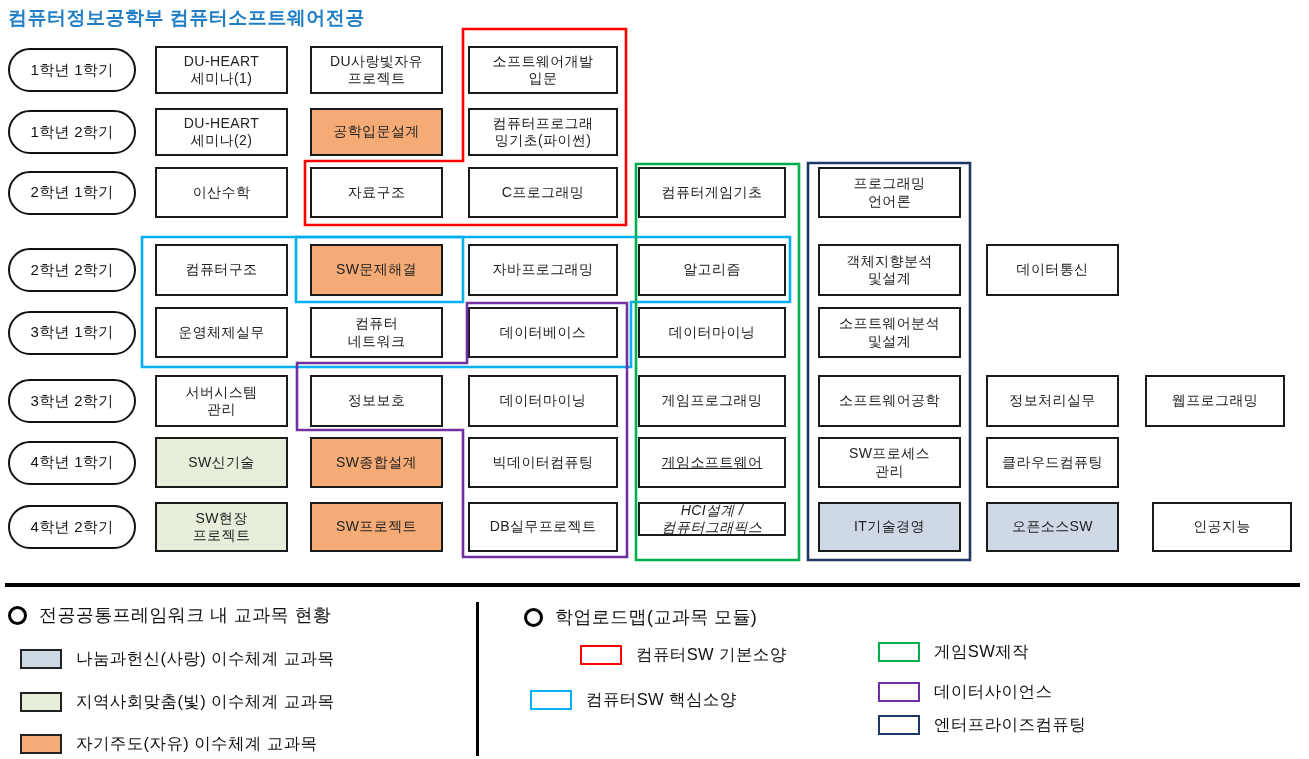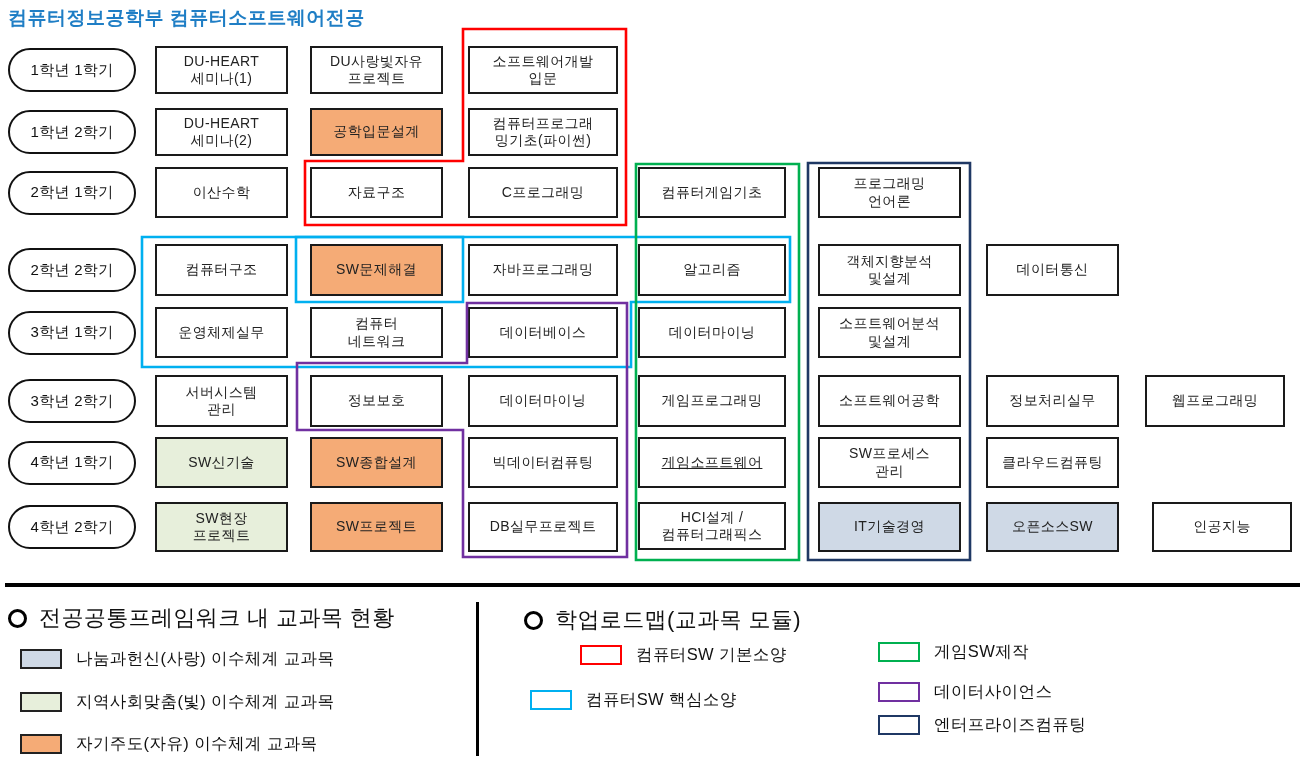--- a/index.html
+++ b/index.html
@@ -9,21 +9,21 @@
   .semester-pill{position:absolute;width:128px;height:44px;border:2.5px solid #111;border-radius:22px;
     background:#fff;display:flex;align-items:center;justify-content:center;font-size:15px;color:#111;
     box-sizing:border-box;letter-spacing:.3px;}
   .course-box{position:absolute;border:2px solid #1a1a1a;box-sizing:border-box;display:flex;align-items:center;
     justify-content:center;text-align:center;font-size:14px;line-height:1.22;color:#222;white-space:pre-line;
     letter-spacing:.4px;padding:1px;}
   #module-overlay{position:absolute;left:0;top:0;pointer-events:none;}
   #module-overlay path{fill:none;stroke-width:2.6px;}
   .divider-h{position:absolute;left:5px;top:583px;width:1295px;height:4px;background:#000;}
   .divider-v{position:absolute;left:476px;top:602px;width:3px;height:154px;background:#000;}
-  .legend-heading{position:absolute;display:flex;align-items:center;gap:12px;font-size:22px;color:#111;letter-spacing:.4px;}
+  .legend-heading{position:absolute;display:flex;align-items:center;gap:12px;font-size:18px;color:#111;letter-spacing:.4px;}
   .ring{width:13px;height:13px;border:3.5px solid #000;border-radius:50%;background:#fff;flex:0 0 auto;}
   .legend-item{position:absolute;display:flex;align-items:center;gap:14px;font-size:16.5px;color:#111;letter-spacing:.4px;}
   .swatch{width:42px;height:20px;border:2px solid #222;box-sizing:border-box;flex:0 0 auto;}
   .swatch.outline{border-width:2.6px;background:#fff;}
 </style>
 </head>
 <body>
 
 <div id="canvas">
 
@@ -81,21 +81,21 @@
       <div class="course-box" style="left: 468px; top: 437px; width: 150px; height: 51px; background: rgb(255, 255, 255);">빅데이터컴퓨팅</div>
       <div class="course-box" style="left: 638px; top: 437px; width: 148px; height: 51px; background: rgb(255, 255, 255); text-decoration: underline;">게임소프트웨어</div>
       <div class="course-box" style="left: 818px; top: 437px; width: 143px; height: 51px; background: rgb(255, 255, 255);">SW프로세스
 관리</div>
       <div class="course-box" style="left: 986px; top: 437px; width: 133px; height: 51px; background: rgb(255, 255, 255);">클라우드컴퓨팅</div>
       <div class="semester-pill" style="left: 8px; top: 505px;">4학년 2학기</div>
       <div class="course-box" style="left: 155px; top: 502px; width: 133px; height: 50px; background: rgb(231, 239, 219);">SW현장
 프로젝트</div>
       <div class="course-box" style="left: 310px; top: 502px; width: 133px; height: 50px; background: rgb(245, 171, 118);">SW프로젝트</div>
       <div class="course-box" style="left: 468px; top: 502px; width: 150px; height: 50px; background: rgb(255, 255, 255);">DB실무프로젝트</div>
-      <div class="course-box" style="left: 638px; top: 502px; width: 148px; height: 48px; background: rgb(255, 255, 255);">HCI설계 /
+      <div class="course-box" style="left: 638px; top: 502px; width: 148px; height: 34px; background: rgb(255, 255, 255); font-style: italic;">HCI설계 /
 컴퓨터그래픽스</div>
       <div class="course-box" style="left: 818px; top: 502px; width: 143px; height: 50px; background: rgb(207, 217, 230);">IT기술경영</div>
       <div class="course-box" style="left: 986px; top: 502px; width: 133px; height: 50px; background: rgb(207, 217, 230);">오픈소스SW</div>
       <div class="course-box" style="left: 1145px; top: 502px; width: 140px; height: 50px; background: rgb(255, 255, 255); margin-left: 7px;">인공지능</div>
     </div>
 
   <svg id="module-overlay" width="1309" height="759" viewBox="0 0 1309 759">
     <path d="M463,29 H626 V225 H305 V161 H463 Z" stroke="#FF0000"></path>
     <path d="M142,237 H790 V302 H631 V367 H142 Z" stroke="#00B0F0"></path>
     <path d="M296,237 H463 V302 H296 Z" stroke="#00B0F0"></path>

